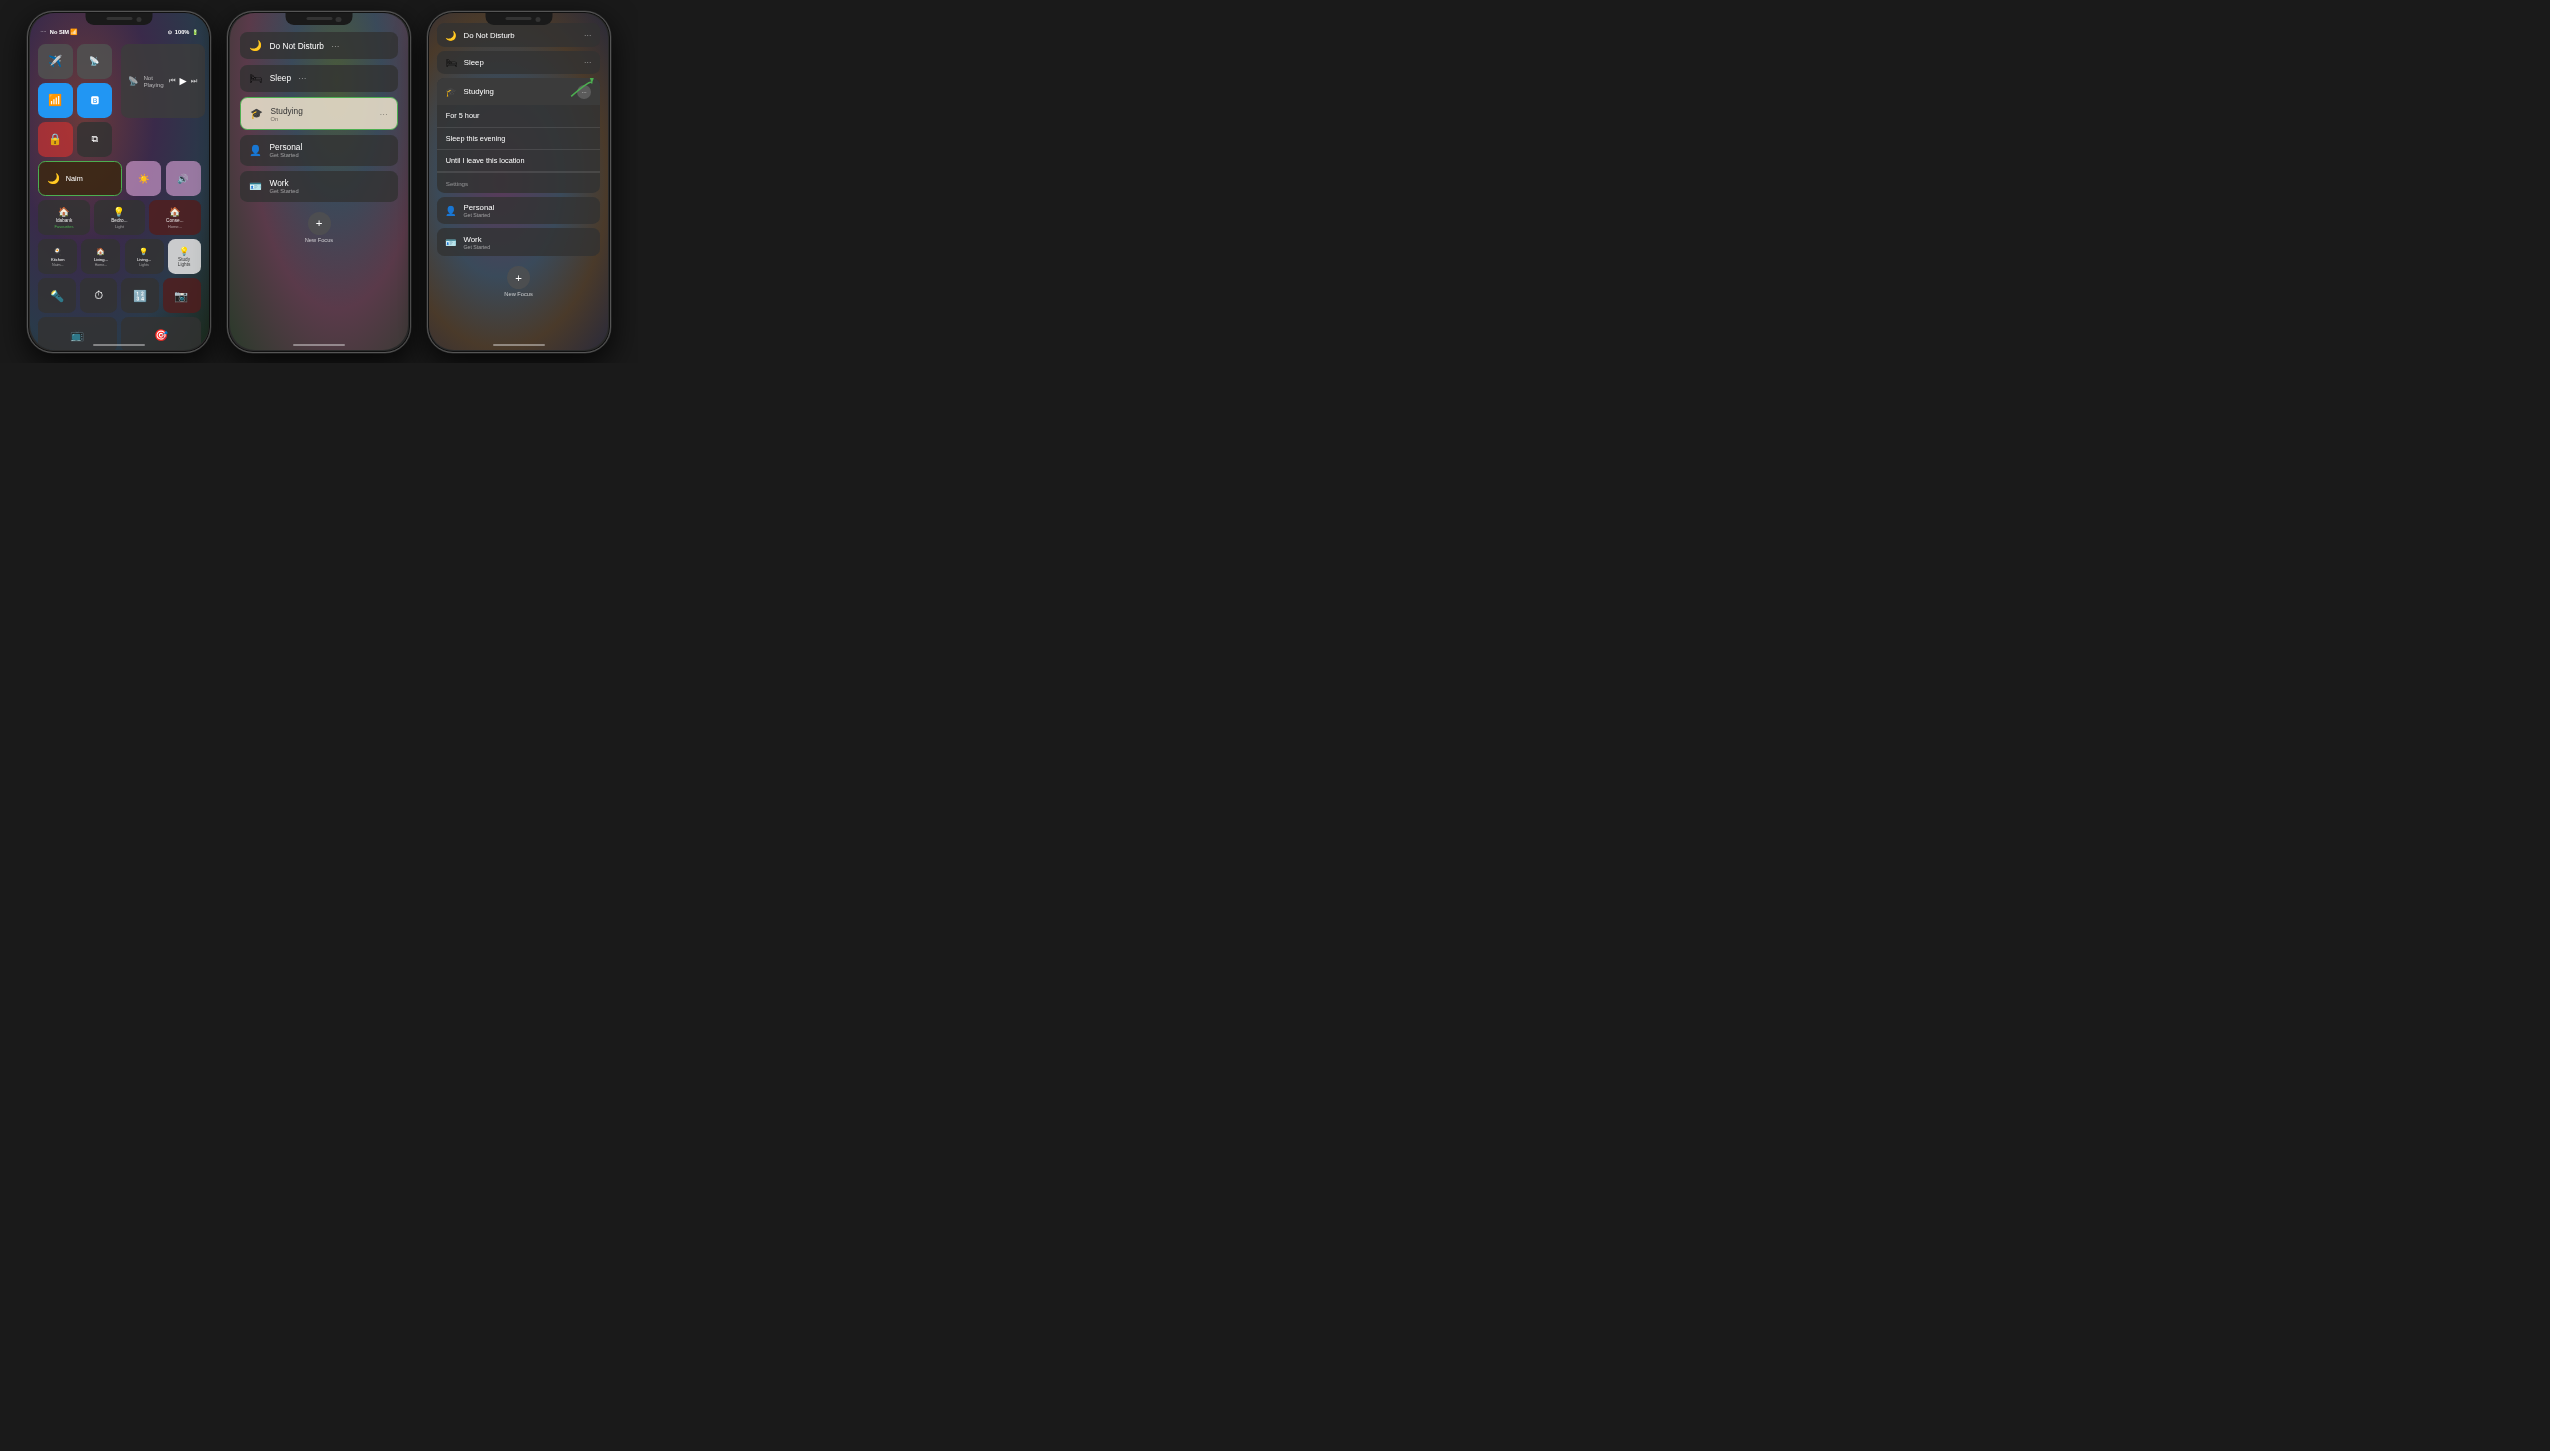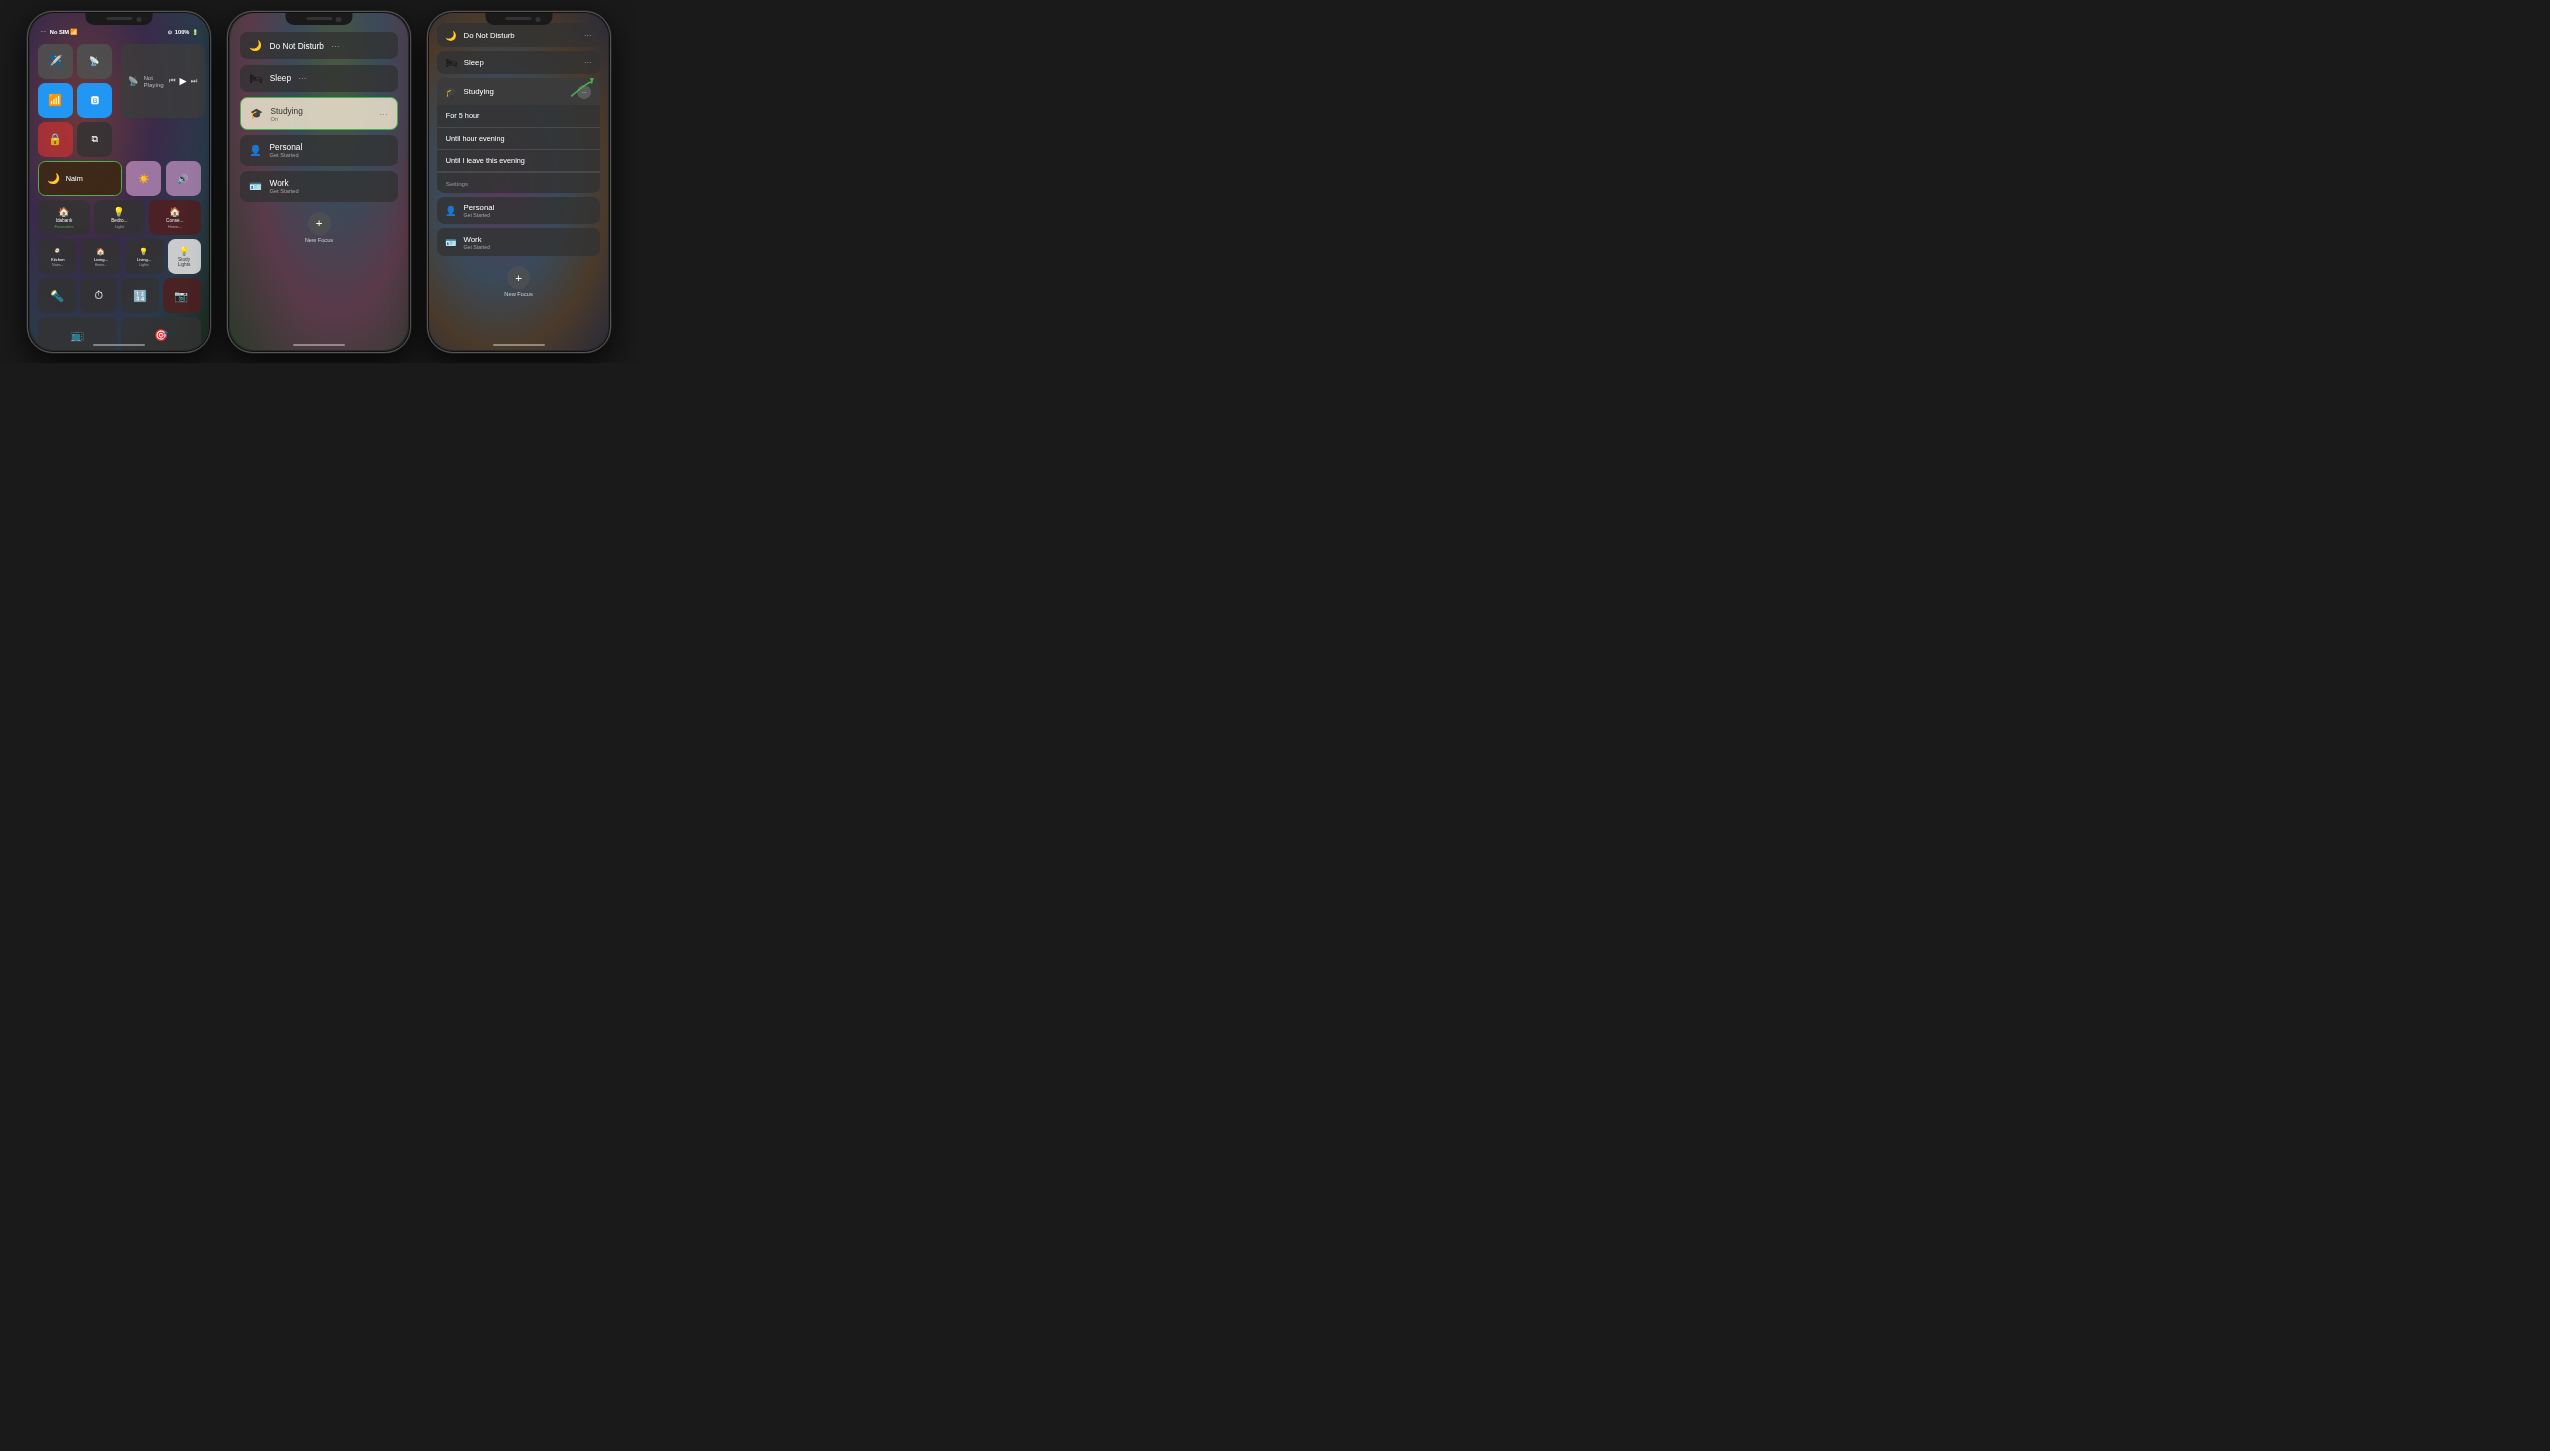--- a/index.html
+++ b/index.html
@@ -595,22 +595,22 @@
                 <defs>
                   <marker id="arrowhead" markerWidth="8" markerHeight="6" refX="8" refY="3" orient="auto">
                     <polygon points="0 0, 8 3, 0 6" fill="#4caf50"></polygon>
                   </marker>
                 </defs>
                 <path d="M 10 45 Q 50 10 50 20" stroke="#4caf50" stroke-width="3" fill="none" marker-end="url(#arrowhead)"></path>
               </svg>
             </div>
 
             <div class="duration-option">For 5 hour</div>
-            <div class="duration-option">Until hour evening</div>
-            <div class="duration-option">Until I leave this evening</div>
+            <div class="duration-option">Sleep this evening</div>
+            <div class="duration-option">Until I leave this location</div>
             <div class="duration-option" style="color:rgba(255,255,255,0.45);font-size:6.2px;border-top:0.5px solid rgba(255,255,255,0.1);">Settings</div>
           </div>
 
           <div class="studying-focus-row">
             <span style="font-size:9.3px;">👤</span>
             <div style="flex:1;">
               <div class="studying-focus-row-title">Personal</div>
               <div style="font-size:5.2px;color:rgba(255,255,255,0.5);">Get Started</div>
             </div>
           </div>

